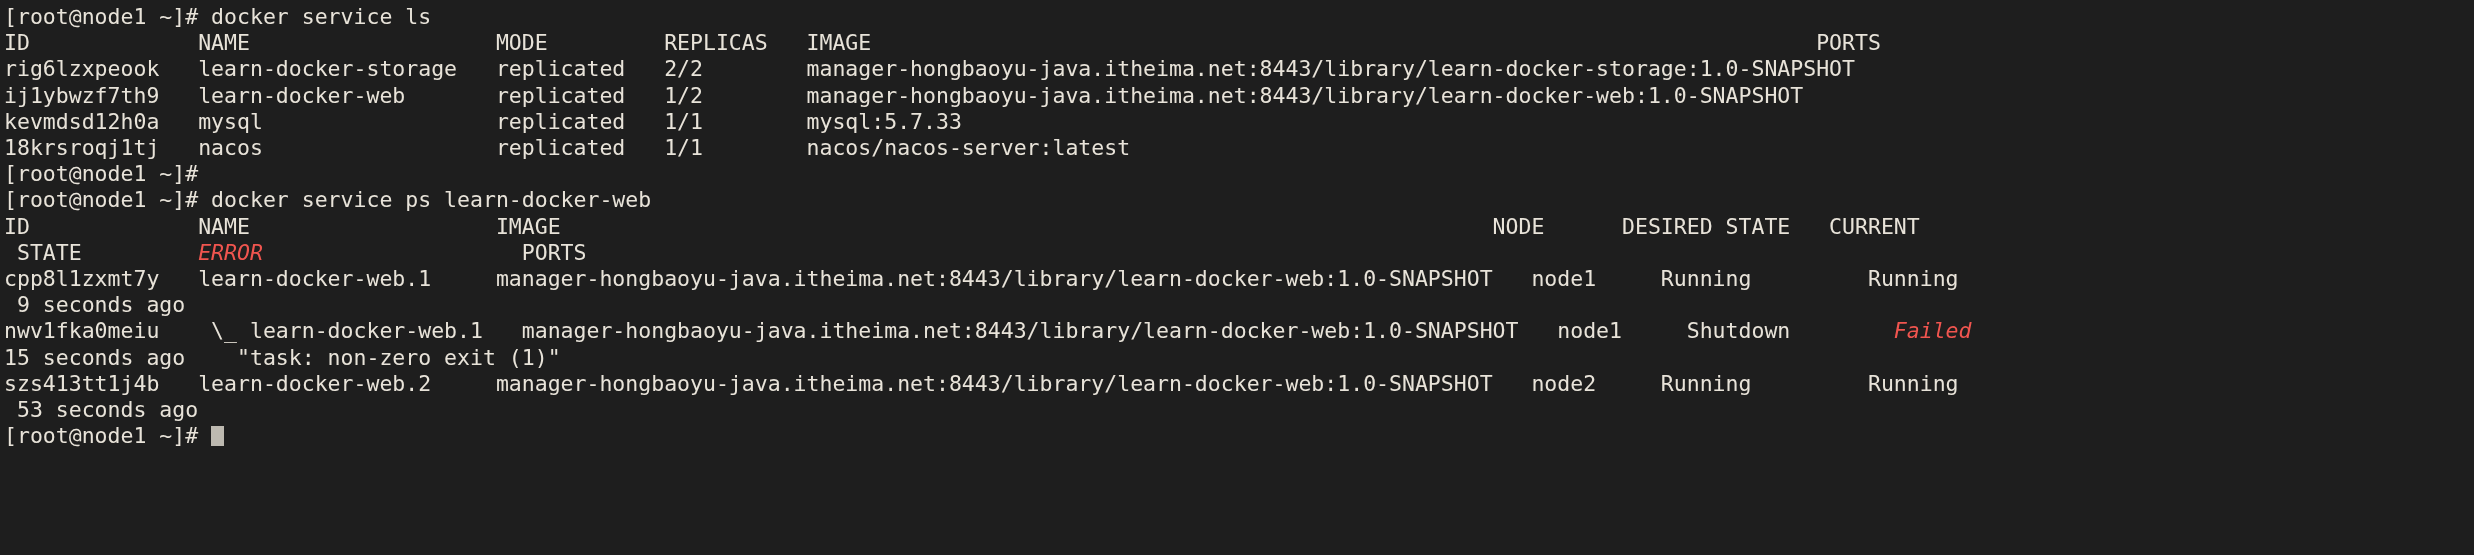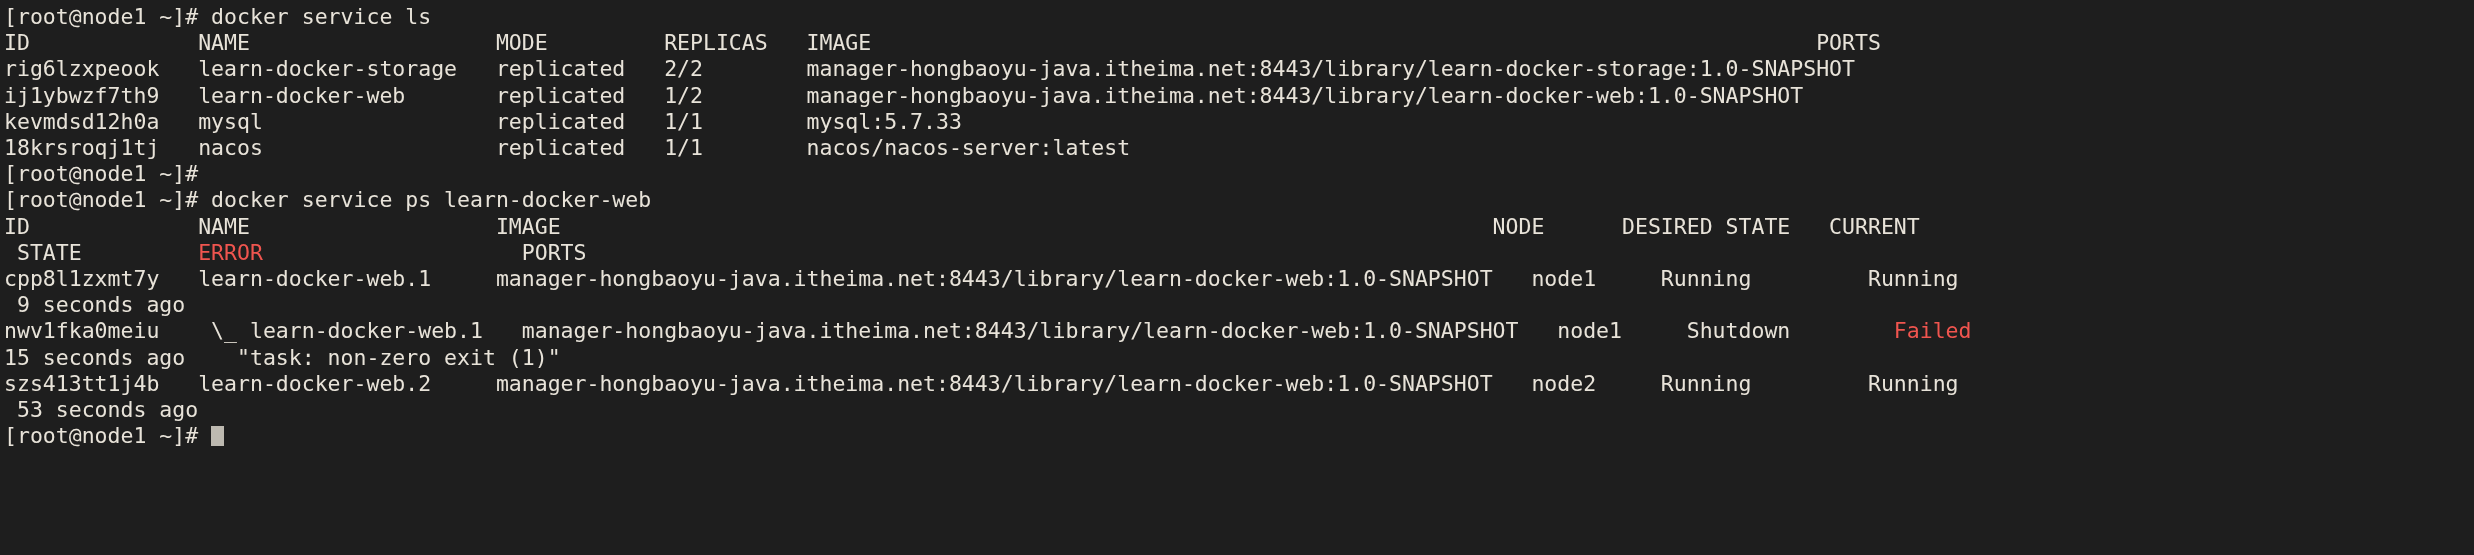--- a/index.html
+++ b/index.html
@@ -21,21 +21,21 @@
     box-sizing: border-box;
     overflow: hidden;
     white-space: pre;
     -webkit-font-smoothing: antialiased;
   }
   .line {
     white-space: pre;
     min-height: 26.2px;
   }
   .seg { white-space: pre; }
-  .err { color: #f0554f; }
+  .err { color: #f0554f; font-style: italic; }
   .cursor {
     display: inline-block;
     width: 12.9px;
     height: 20px;
     background: #bdb9b0;
     vertical-align: -3px;
   }
 </style>
 </head>
 <body>

